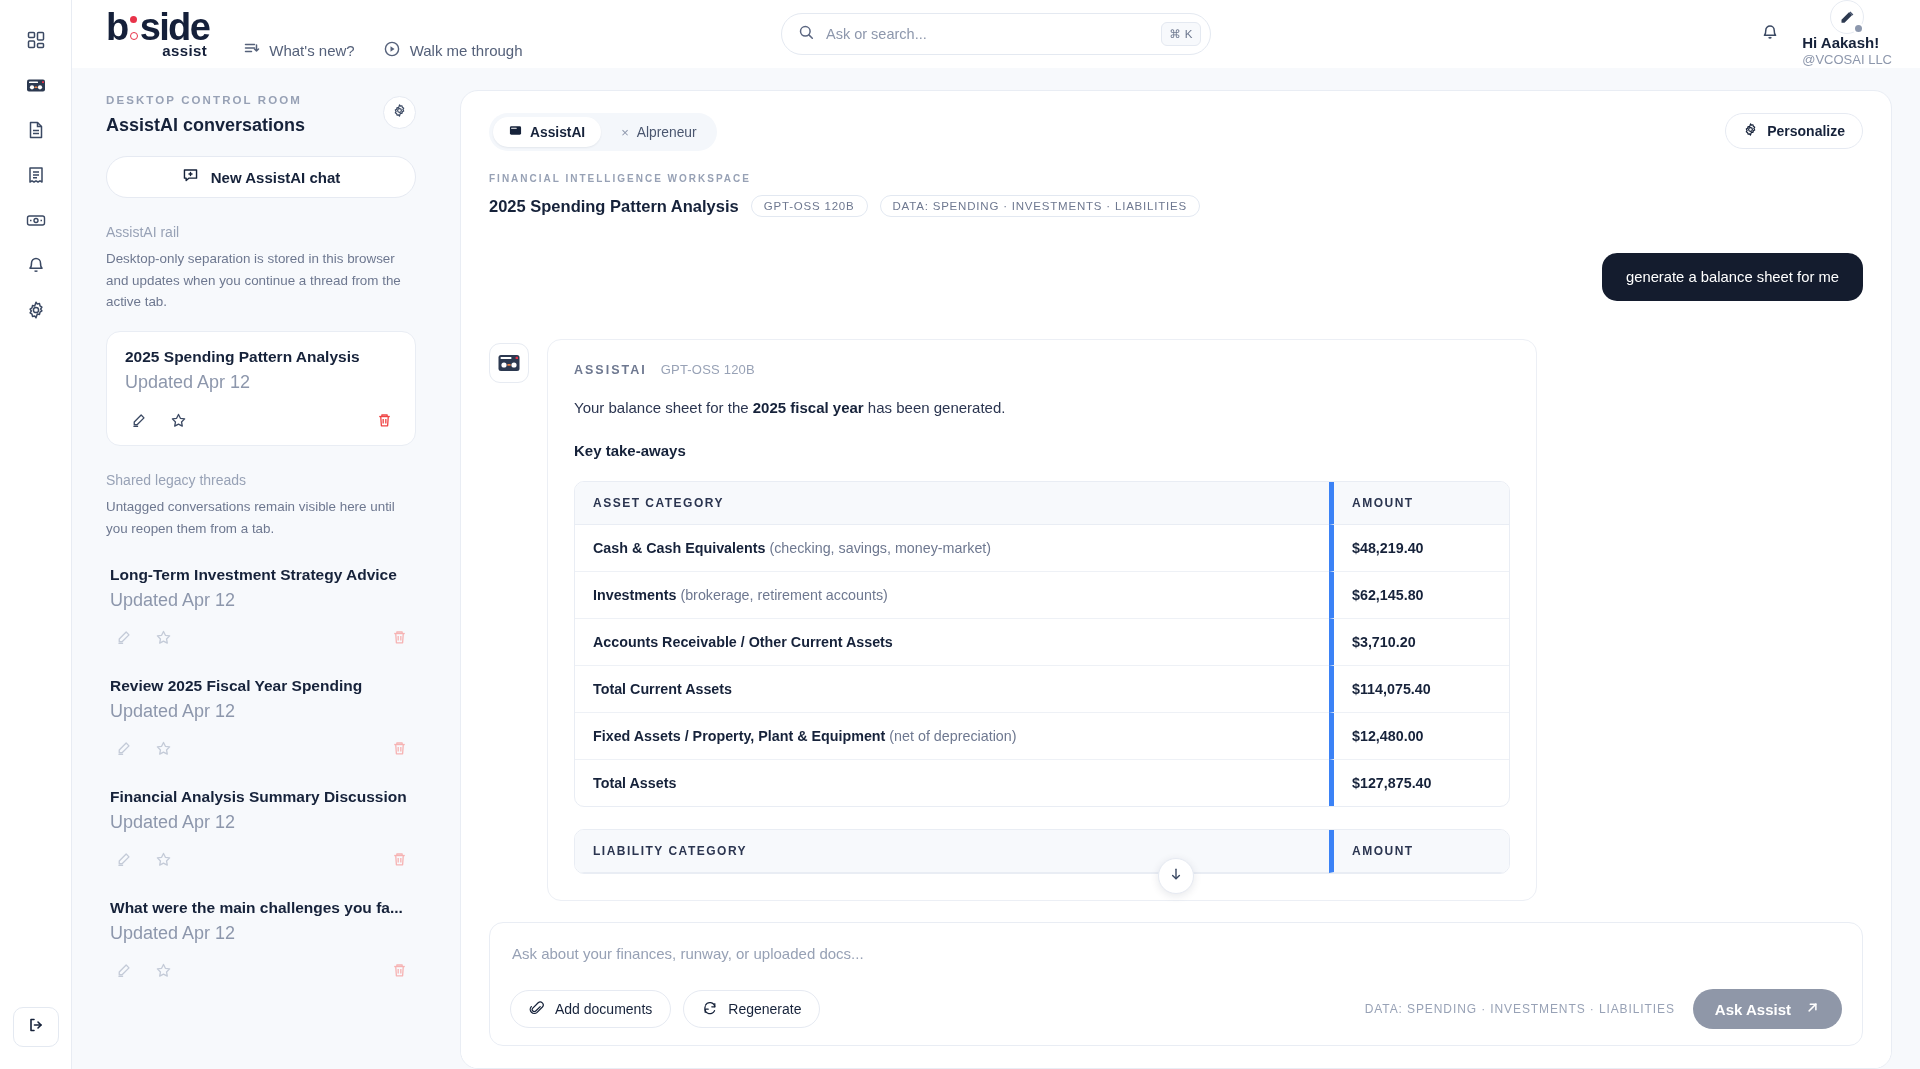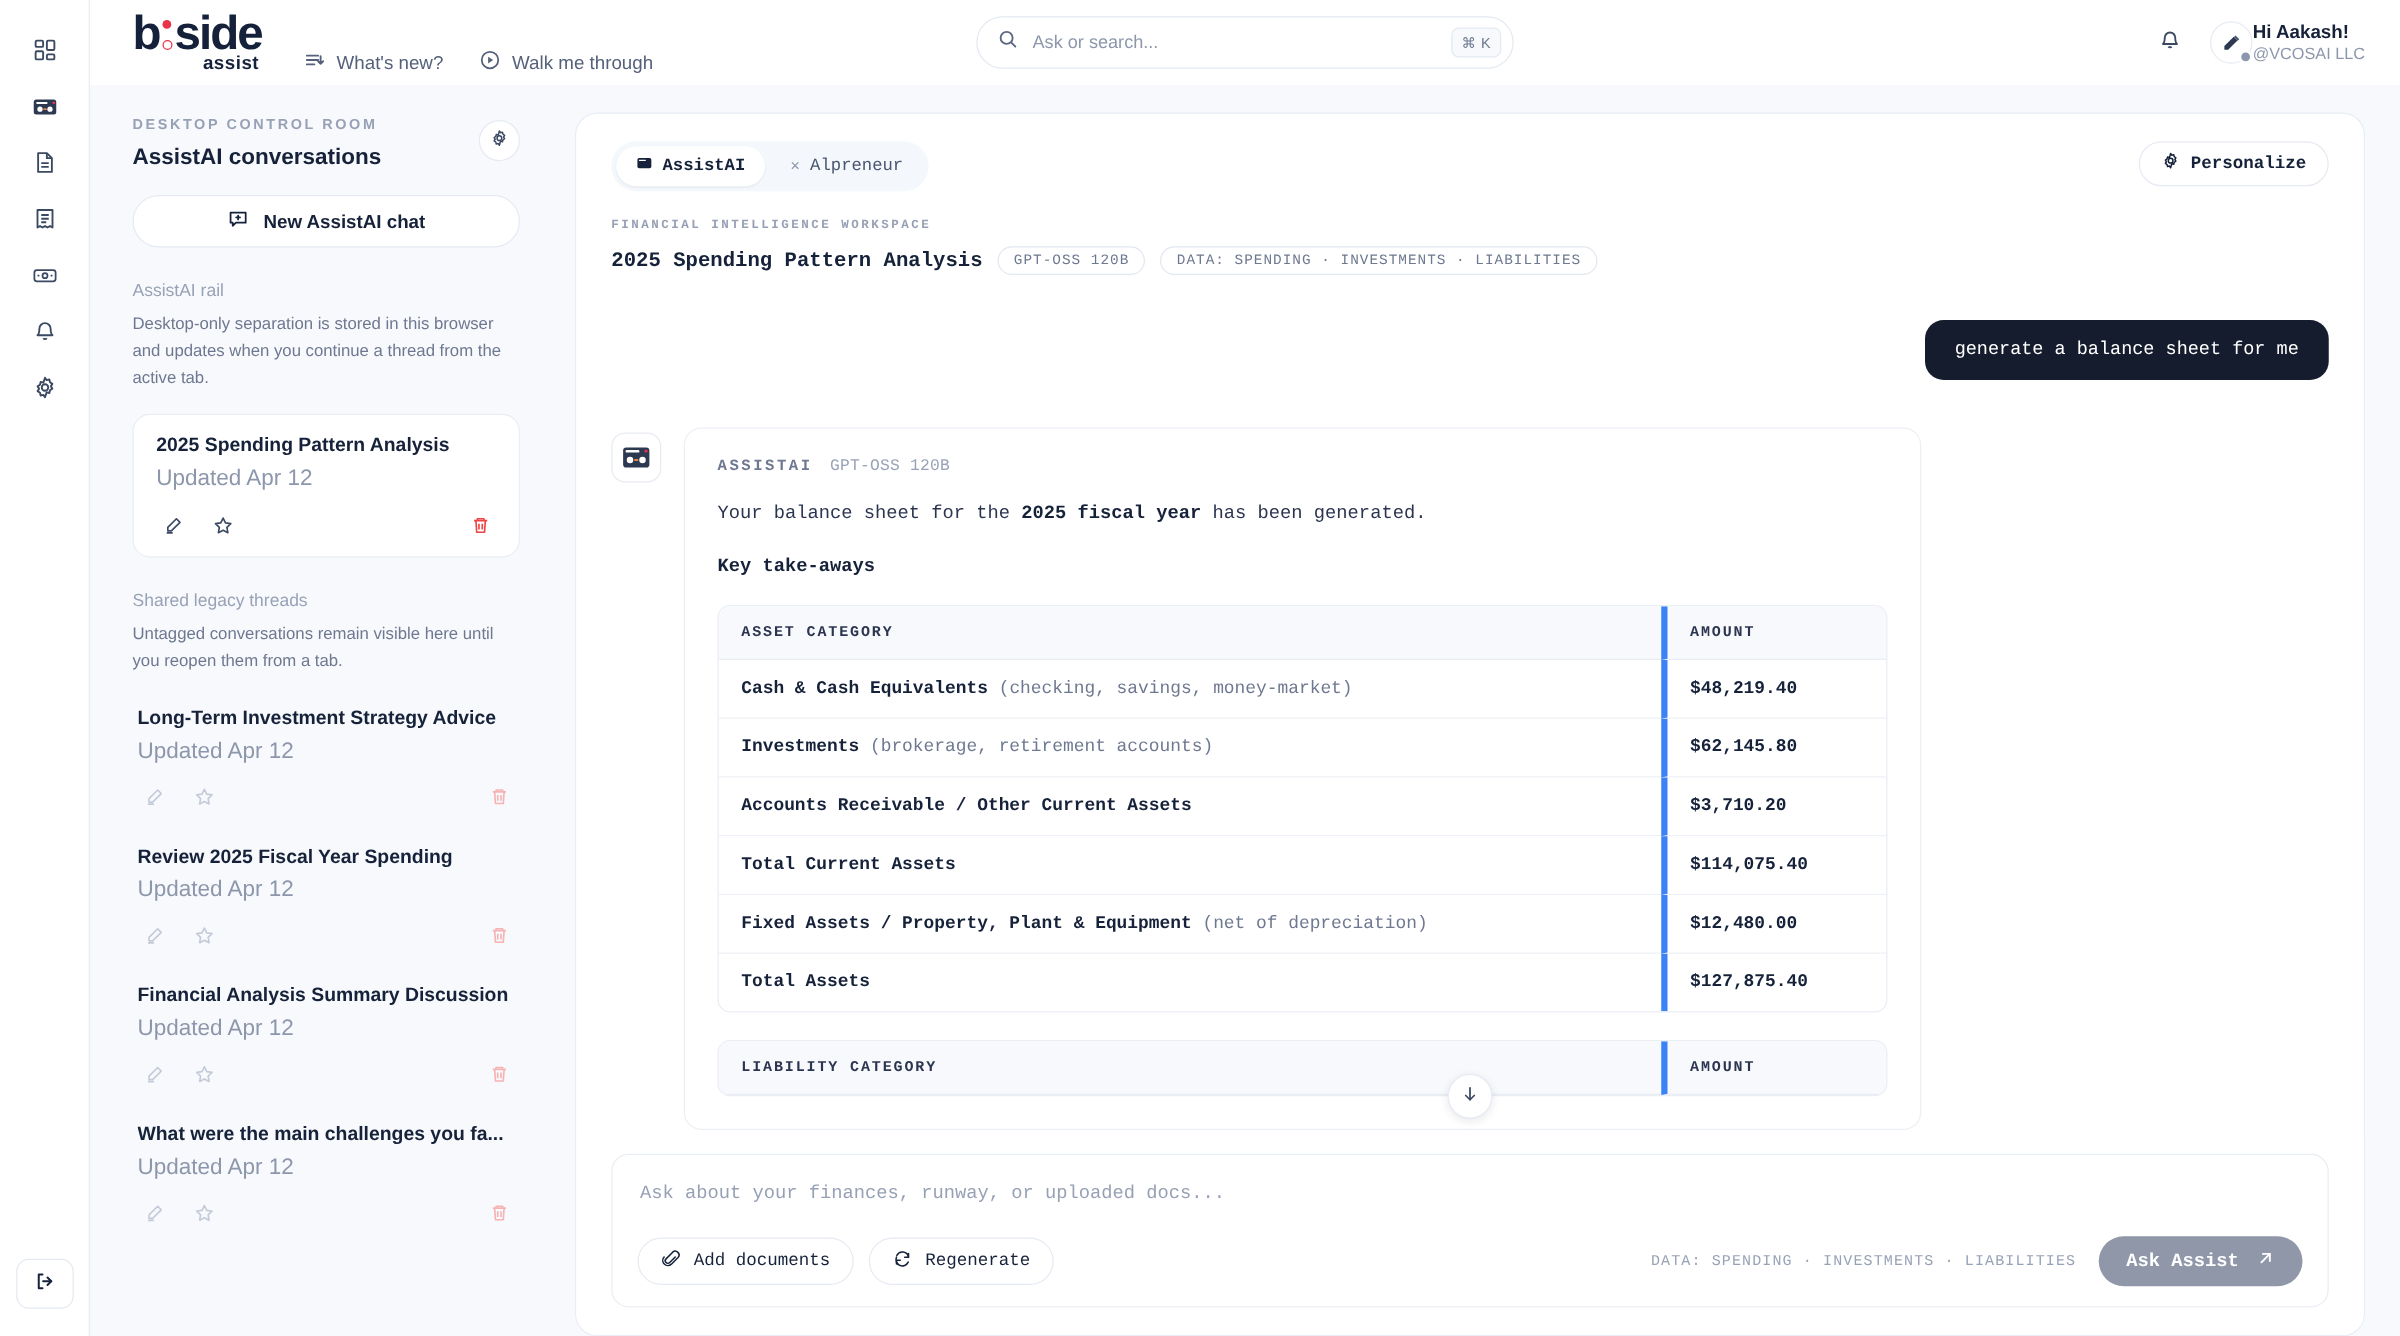--- a/index.html
+++ b/index.html
@@ -77,21 +77,21 @@
     font-size: 14.5px; font-family: inherit; color: #16223a;
   }
   .searchbox input::placeholder { color: #8d97ac; }
   .kbd {
     border: 1px solid #e4e9f1; border-radius: 6px; background: #f7f9fc;
     font-size: 11.5px; color: #6d788f; padding: 4px 7px; letter-spacing: 0.5px;
   }
 
   .topright { margin-left: auto; display: flex; align-items: center; gap: 22px; }
   .bell-btn { color: #3b4963; cursor: pointer; display: flex; }
-  .user-chip { display: flex; align-items: center; cursor: pointer; }
+  .user-chip { display: flex; align-items: center; cursor: pointer; flex-direction: column; }
   .avatar {
     width: 34px; height: 34px; border-radius: 50%;
     border: 1px solid #e7ebf2; background: #fff;
     display: flex; align-items: center; justify-content: center; position: relative;
   }
   .avatar .badge {
     position: absolute; right: -1px; bottom: -1px;
     width: 11px; height: 11px; border-radius: 50%;
     background: #8c97ad; border: 2px solid #fff;
   }
@@ -147,21 +147,21 @@
   .ta-del { color: #ef4444; margin-left: auto; }
   .thread-plain .ta-edit, .thread-plain .ta-star { color: #c4cbd8; }
   .thread-plain .ta-del { color: #f6b3b3; }
 
   
   .workspace { flex: 1 1 auto; min-width: 0; padding: 22px 28px 0 16px; display: flex; flex-direction: column; }
   .ws-card {
     flex: 1 1 auto; background: #fff;
     border: 1px solid #e9edf4; border-radius: 18px;
     display: flex; flex-direction: column; min-height: 0;
-    overflow: hidden; position: relative; font-family: Liberation Mono, monospace;
+    overflow: hidden; position: relative;
   }
   .ws-head { padding: 22px 28px 14px 28px; }
   .ws-head-top { display: flex; align-items: flex-start; }
   .tabstrip {
     display: inline-flex; align-items: center; gap: 4px;
     background: #f4f7fb; border-radius: 20px; padding: 4px;
   }
   .tab {
     display: inline-flex; align-items: center; gap: 8px;
     padding: 7px 16px; border-radius: 16px;

